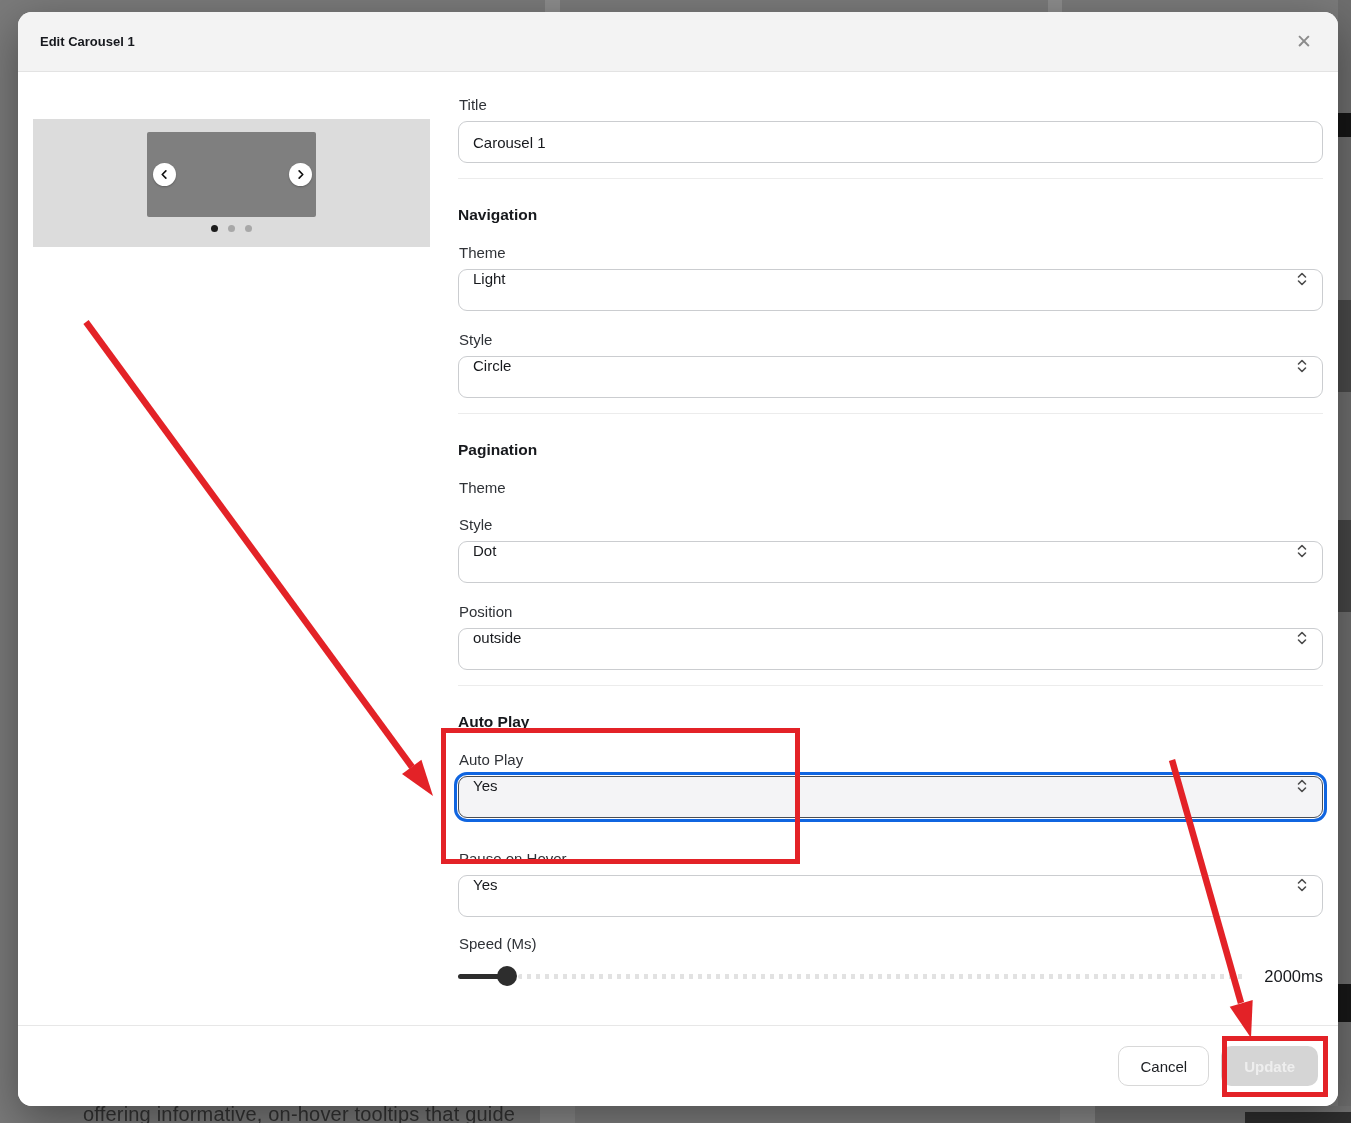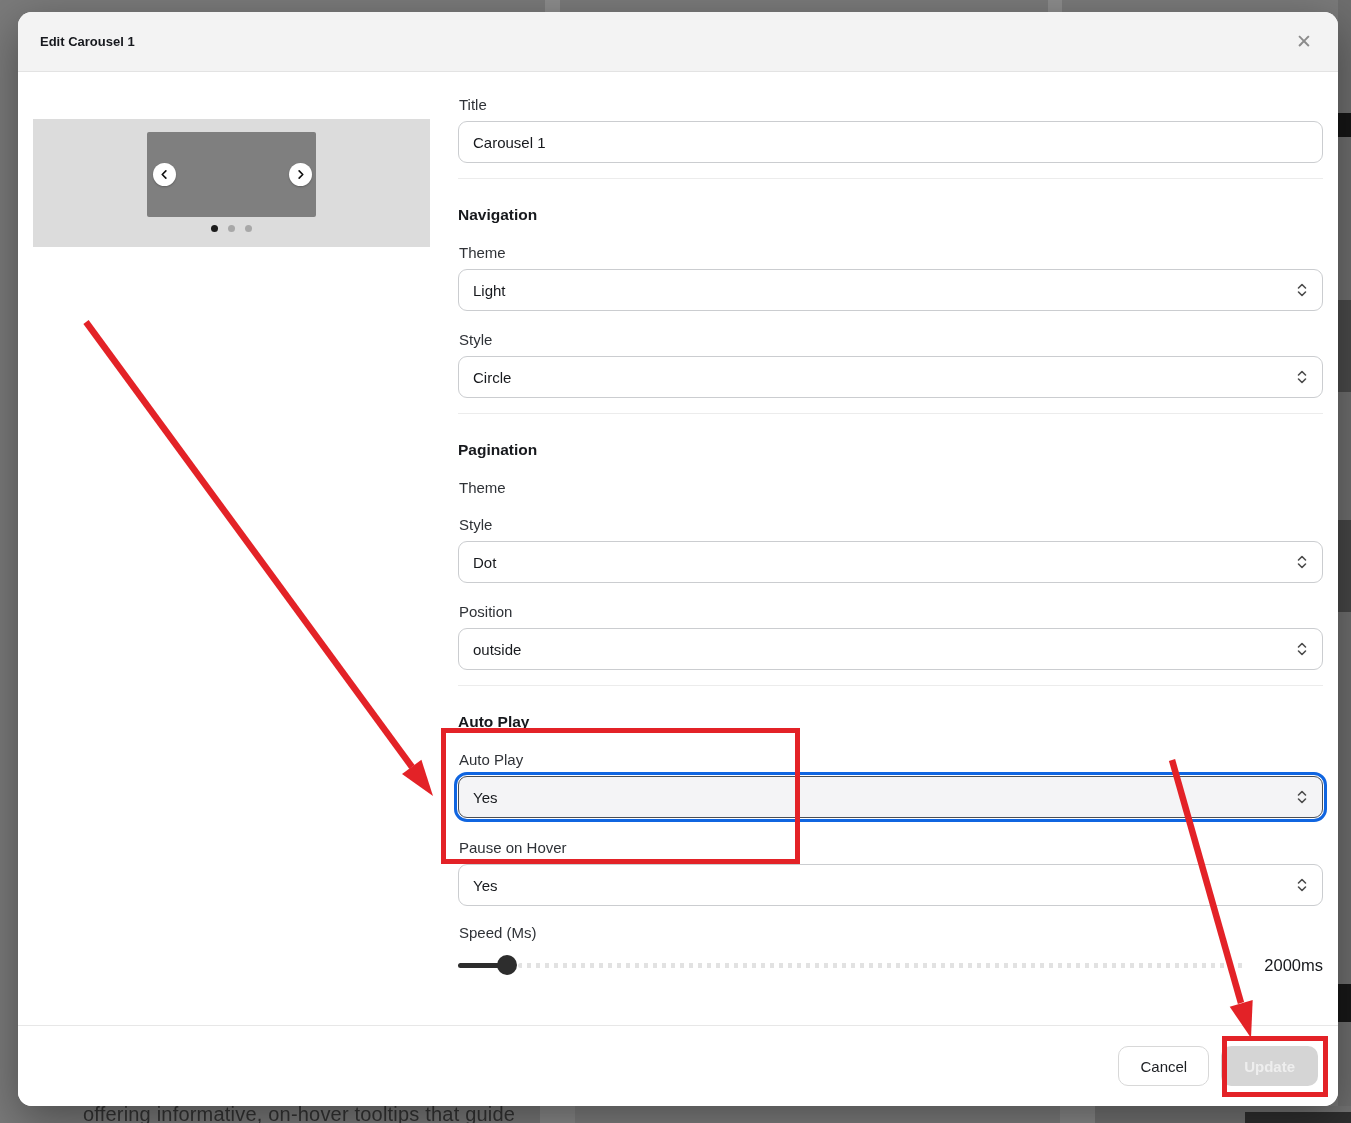--- a/index.html
+++ b/index.html
@@ -43,21 +43,21 @@
   
   .right-col{flex:1;margin-left:28px;min-width:0;}
   .flabel{font-size:15px;color:#2f3237;margin:0 0 8px 1px;}
   .txt-input{width:100%;height:42px;border:1px solid #cbcdd0;border-radius:9px;background:#fff;
              box-sizing:border-box;padding:0 14px;font-size:15px;color:#17191d;outline:none;
              font-family:inherit;}
   .divider{height:1px;background:#ececec;margin-top:15px;}
   .sec-heading{margin:27px 0 0;font-size:15.5px;font-weight:700;color:#17191d;}
   .fgroup{margin-top:20px;}
   .select{height:42px;border:1px solid #cbcdd0;border-radius:9px;background:#fff;box-sizing:border-box;
-          display:flex;align-items:center;justify-content:space-between;padding:0 13px 0 14px;
+          display:flex;align-items:flex-start;justify-content:space-between;padding:0 13px 0 14px;
           font-size:15px;color:#17191d;cursor:default;}
   .select.focused{background:#f4f4f6;border-color:#4b4f55;outline:3px solid #1065e0;outline-offset:1px;}
   .chev{flex:none;}
 
   
   .speed{margin-top:18px;}
   .speed-row{display:flex;align-items:center;margin-top:14px;}
   .slider{flex:1;position:relative;height:20px;margin-right:20px;}
   .sl-fill{position:absolute;left:0;top:8px;width:52px;height:5px;background:#2d2d2d;border-radius:3px;}
   .sl-rest{position:absolute;left:60px;right:0;top:8px;height:5px;border-radius:3px;
@@ -194,21 +194,21 @@
         <div class="fgroup">
           <div class="flabel">Auto Play</div>
           <div class="select focused">
             <span>Yes</span>
             <svg class="chev" width="14" height="18" viewBox="0 0 14 18">
               <path d="M3.5 7 L7 3.5 L10.5 7 M3.5 11 L7 14.5 L10.5 11" fill="none" stroke="#4c4c4c" stroke-width="1.6" stroke-linecap="round" stroke-linejoin="round"></path>
             </svg>
           </div>
         </div>
 
-        <div class="fgroup" style="margin-top:21px;">
+        <div class="fgroup" style="margin-top:32px;">
           <div class="flabel">Pause on Hover</div>
           <div class="select">
             <span>Yes</span>
             <svg class="chev" width="14" height="18" viewBox="0 0 14 18">
               <path d="M3.5 7 L7 3.5 L10.5 7 M3.5 11 L7 14.5 L10.5 11" fill="none" stroke="#4c4c4c" stroke-width="1.6" stroke-linecap="round" stroke-linejoin="round"></path>
             </svg>
           </div>
         </div>
 
         <div class="speed">

